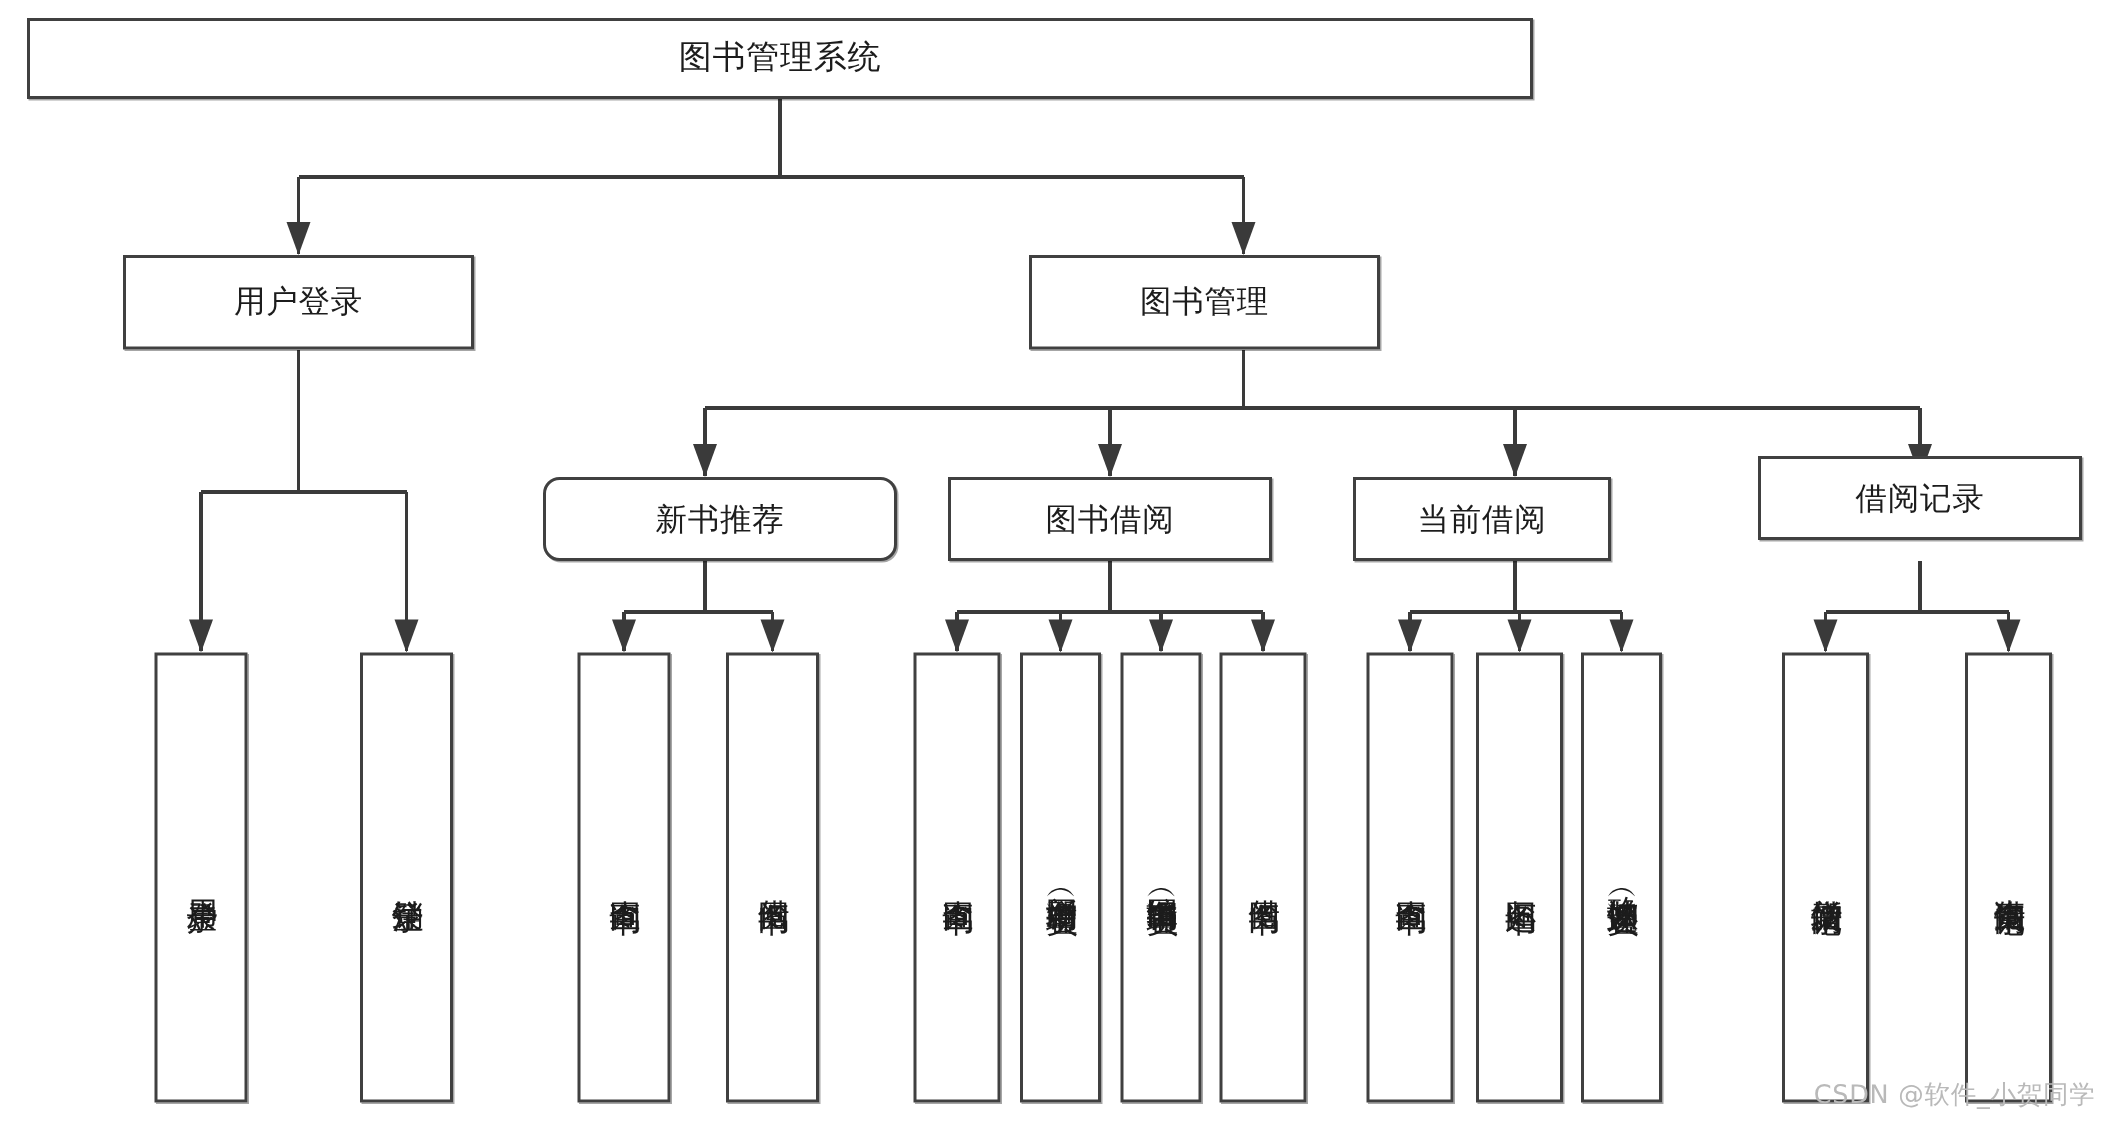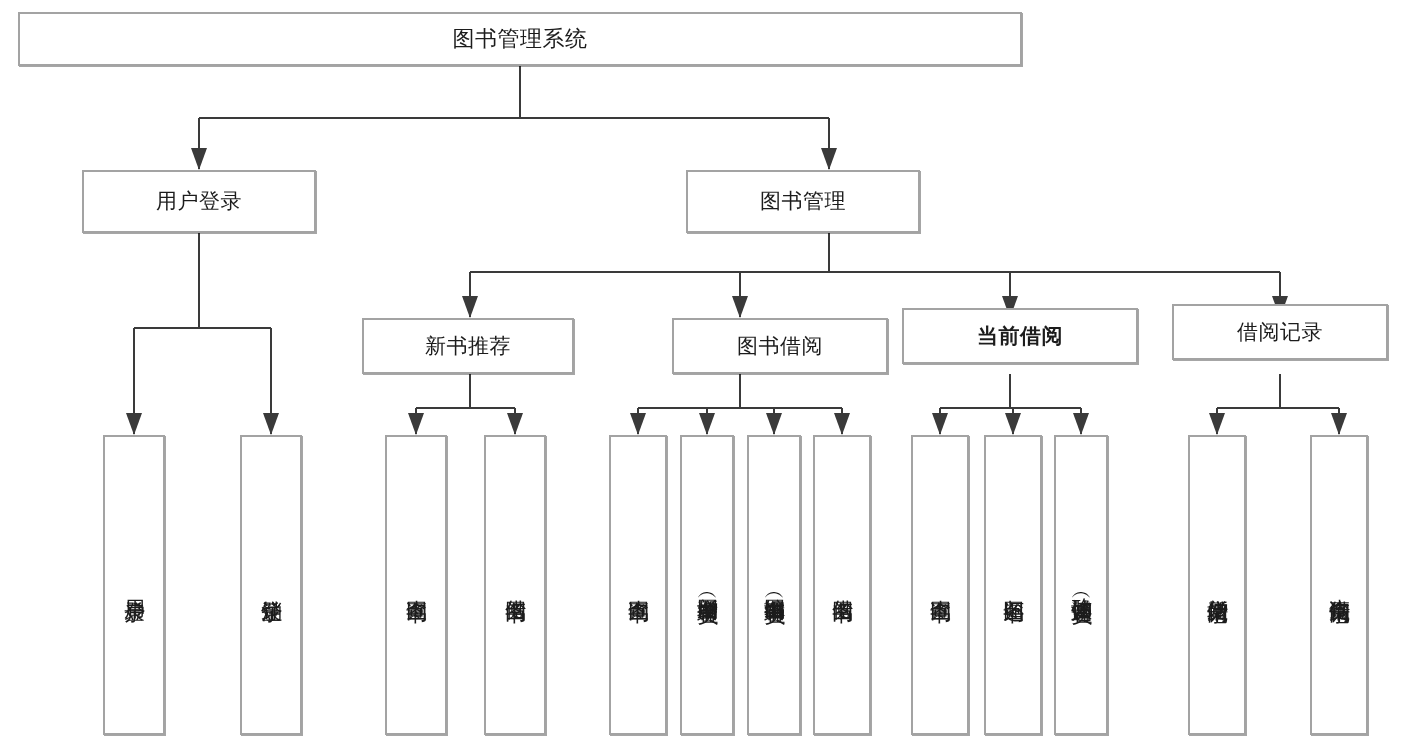--- a/index.html
+++ b/index.html
@@ -20,21 +20,21 @@
   #edges {
     position: absolute;
     left: 0;
     top: 0;
     width: 1405px;
     height: 747px;
   }
   .node {
     position: absolute;
     box-sizing: border-box;
-    border: 2px solid #a3a3a3;
+    border: 2px solid #404040;
     background: #ffffff;
     display: flex;
     align-items: center;
     justify-content: center;
     color: #1a1a1a;
     box-shadow: 1px 1px 0 rgba(0,0,0,0.35);
   }
   .node .label {
     font-size: 21px;
     line-height: 1.15;
@@ -131,27 +131,27 @@
   <div id="nodes">
       <div class="node root" style="left: 18px; top: 12px; width: 1004px; height: 54px;">
         <span class="label">图书管理系统</span>
       </div>
       <div class="node branch" style="left: 82px; top: 170px; width: 234px; height: 63px;">
         <span class="label">用户登录</span>
       </div>
       <div class="node branch" style="left: 686px; top: 170px; width: 234px; height: 63px;">
         <span class="label">图书管理</span>
       </div>
-      <div class="node branch" style="left: 362px; top: 318px; width: 212px; height: 56px;">
+      <div class="node branch" style="left: 362px; top: 318px; width: 236px; height: 56px; border-radius: 11px;">
         <span class="label">新书推荐</span>
       </div>
-      <div class="node branch" style="left: 632px; top: 318px; width: 216px; height: 56px; margin-left: 40px;">
+      <div class="node branch" style="left: 632px; top: 318px; width: 216px; height: 56px;">
         <span class="label">图书借阅</span>
       </div>
-      <div class="node branch" style="left: 902px; top: 308px; width: 236px; height: 56px; font-weight: bold;">
+      <div class="node branch" style="left: 902px; top: 318px; width: 172px; height: 56px;">
         <span class="label">当前借阅</span>
       </div>
       <div class="node branch" style="left: 1172px; top: 304px; width: 216px; height: 56px;">
         <span class="label">借阅记录</span>
       </div>
       <div class="node leaf" style="left: 103px; top: 435px; width: 62px; height: 300px;">
         <span class="label">用户登录</span>
       </div>
       <div class="node leaf" style="left: 240px; top: 435px; width: 62px; height: 300px;">
         <span class="label">注销登录</span>
@@ -184,14 +184,15 @@
         <span class="label">确认归还（管理员）</span>
       </div>
       <div class="node leaf" style="left: 1188px; top: 435px; width: 58px; height: 300px;">
         <span class="label">新增借阅记录</span>
       </div>
       <div class="node leaf" style="left: 1310px; top: 435px; width: 58px; height: 300px;">
         <span class="label">查询借阅记录</span>
       </div>
     </div>
 
+  <div id="watermark">CSDN @软件_小贺同学</div>
 
 </div>
 
 </body></html>

